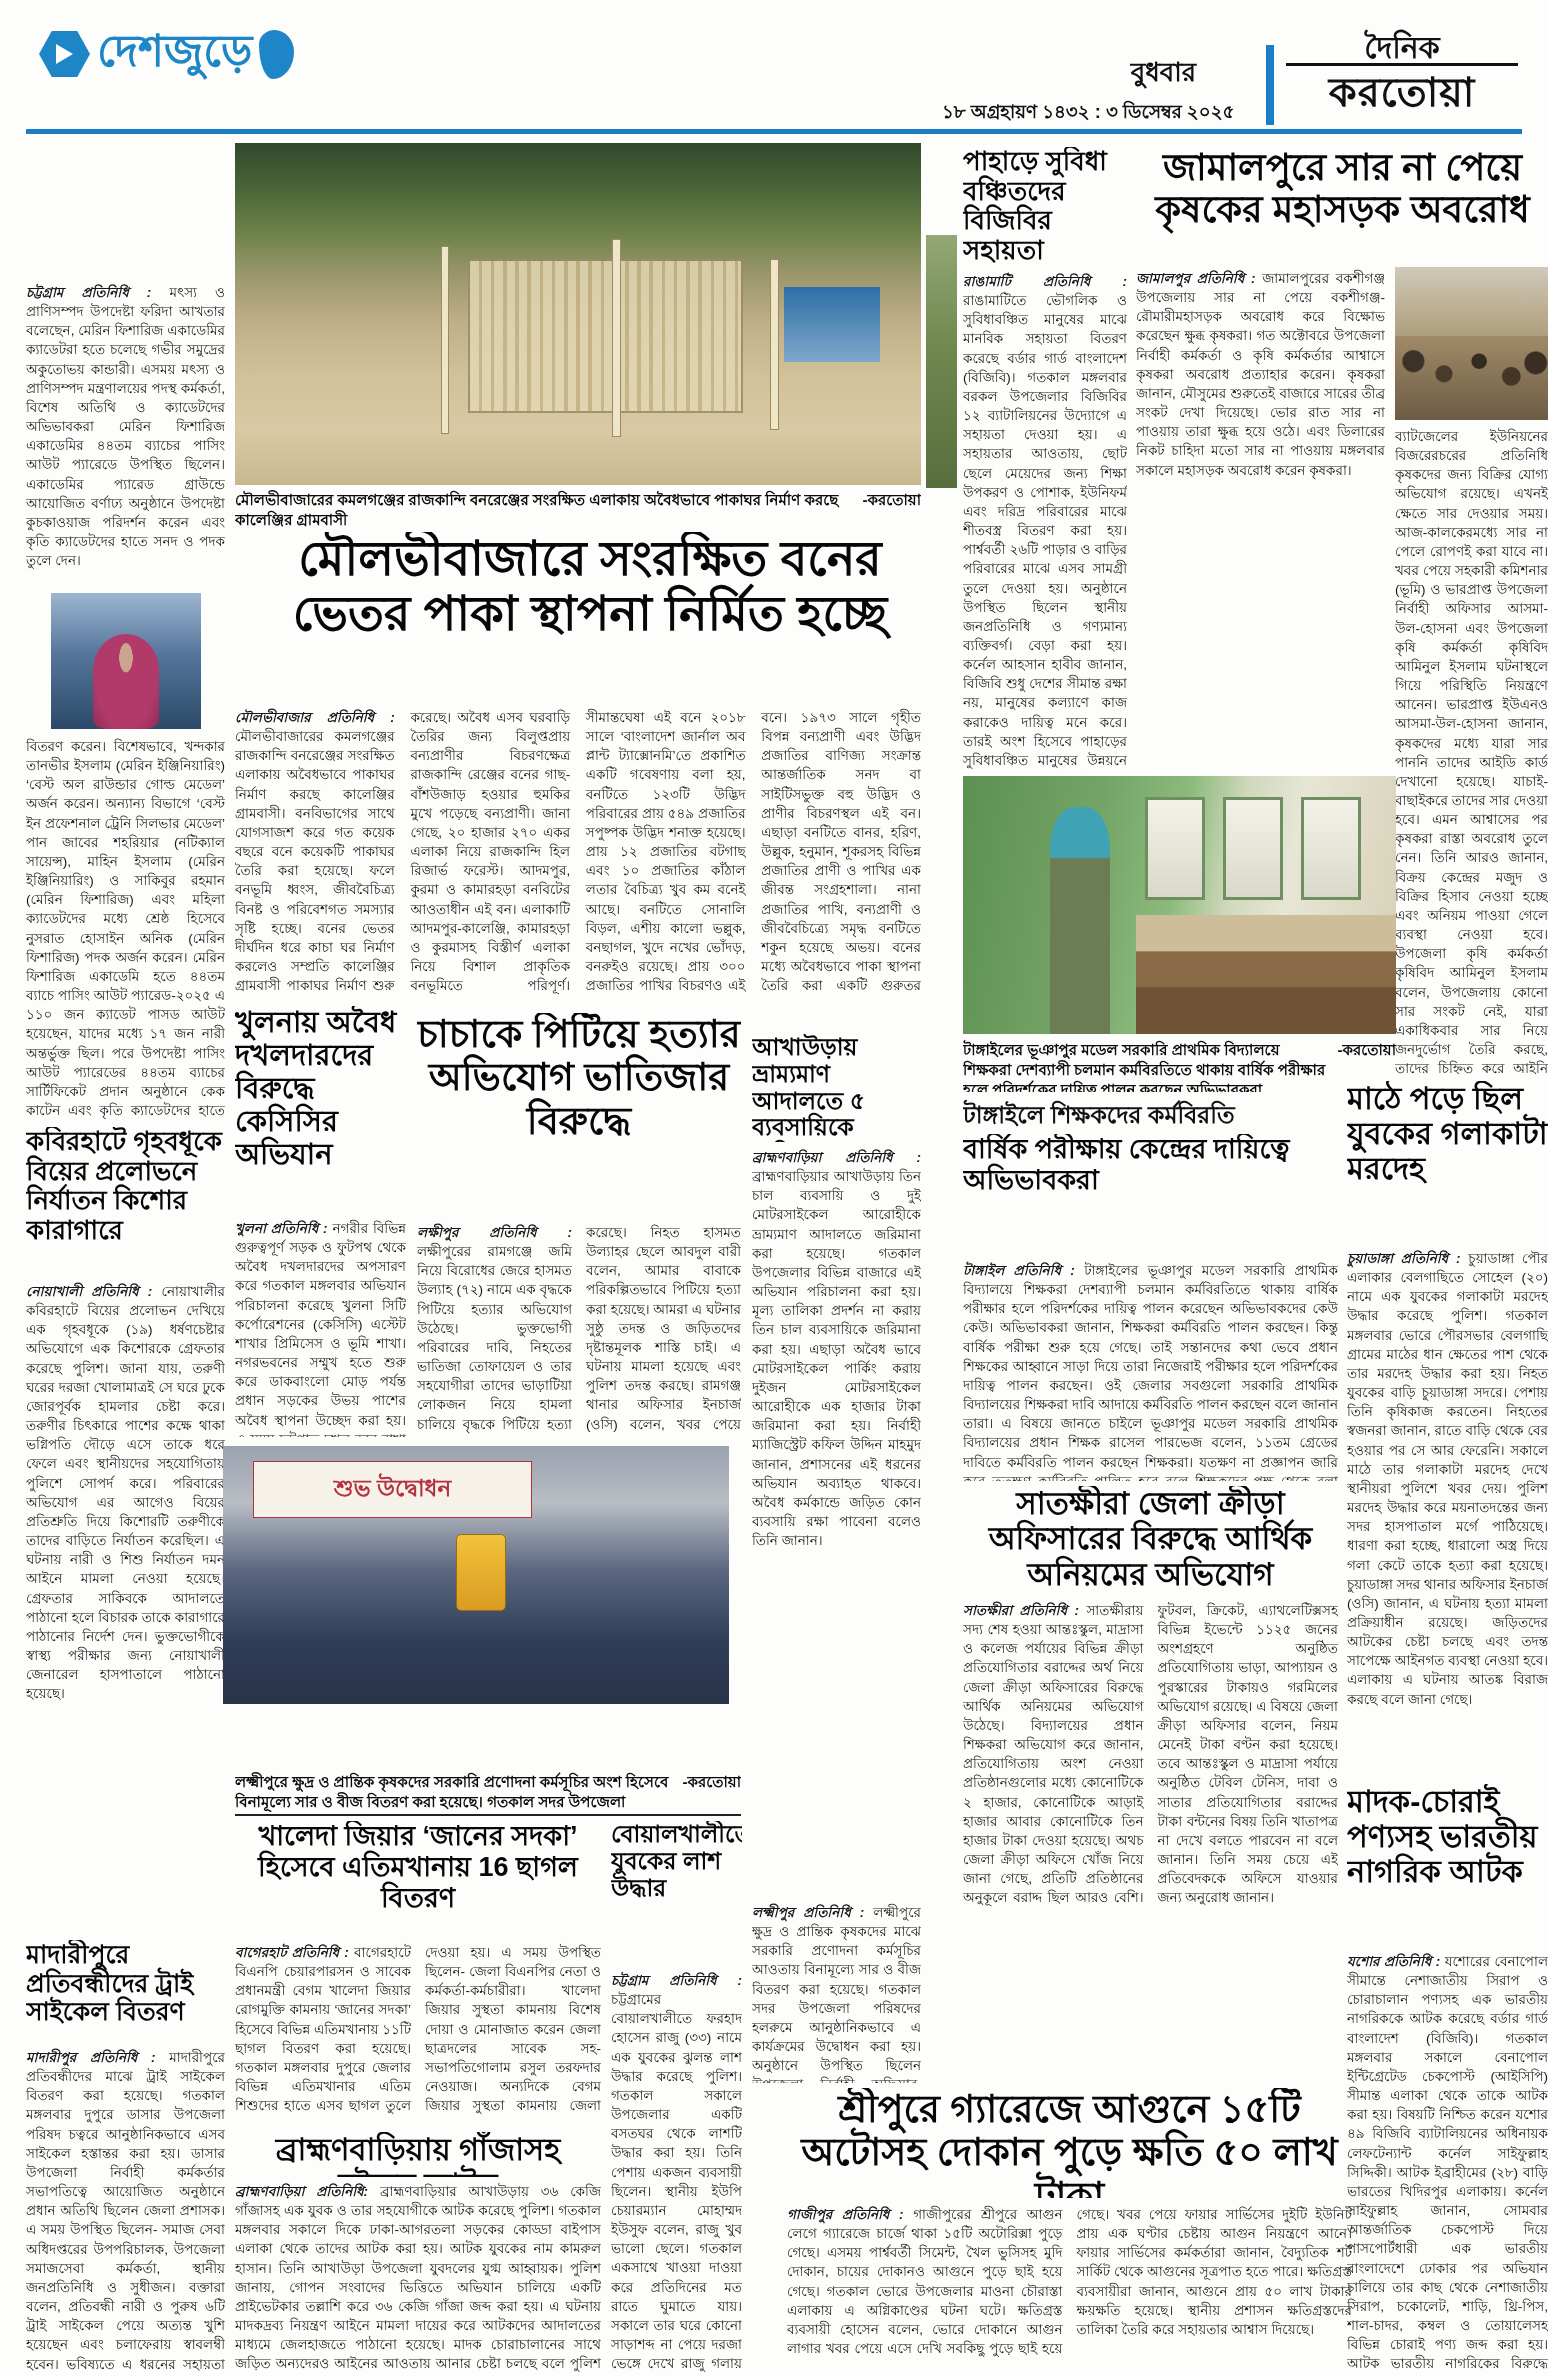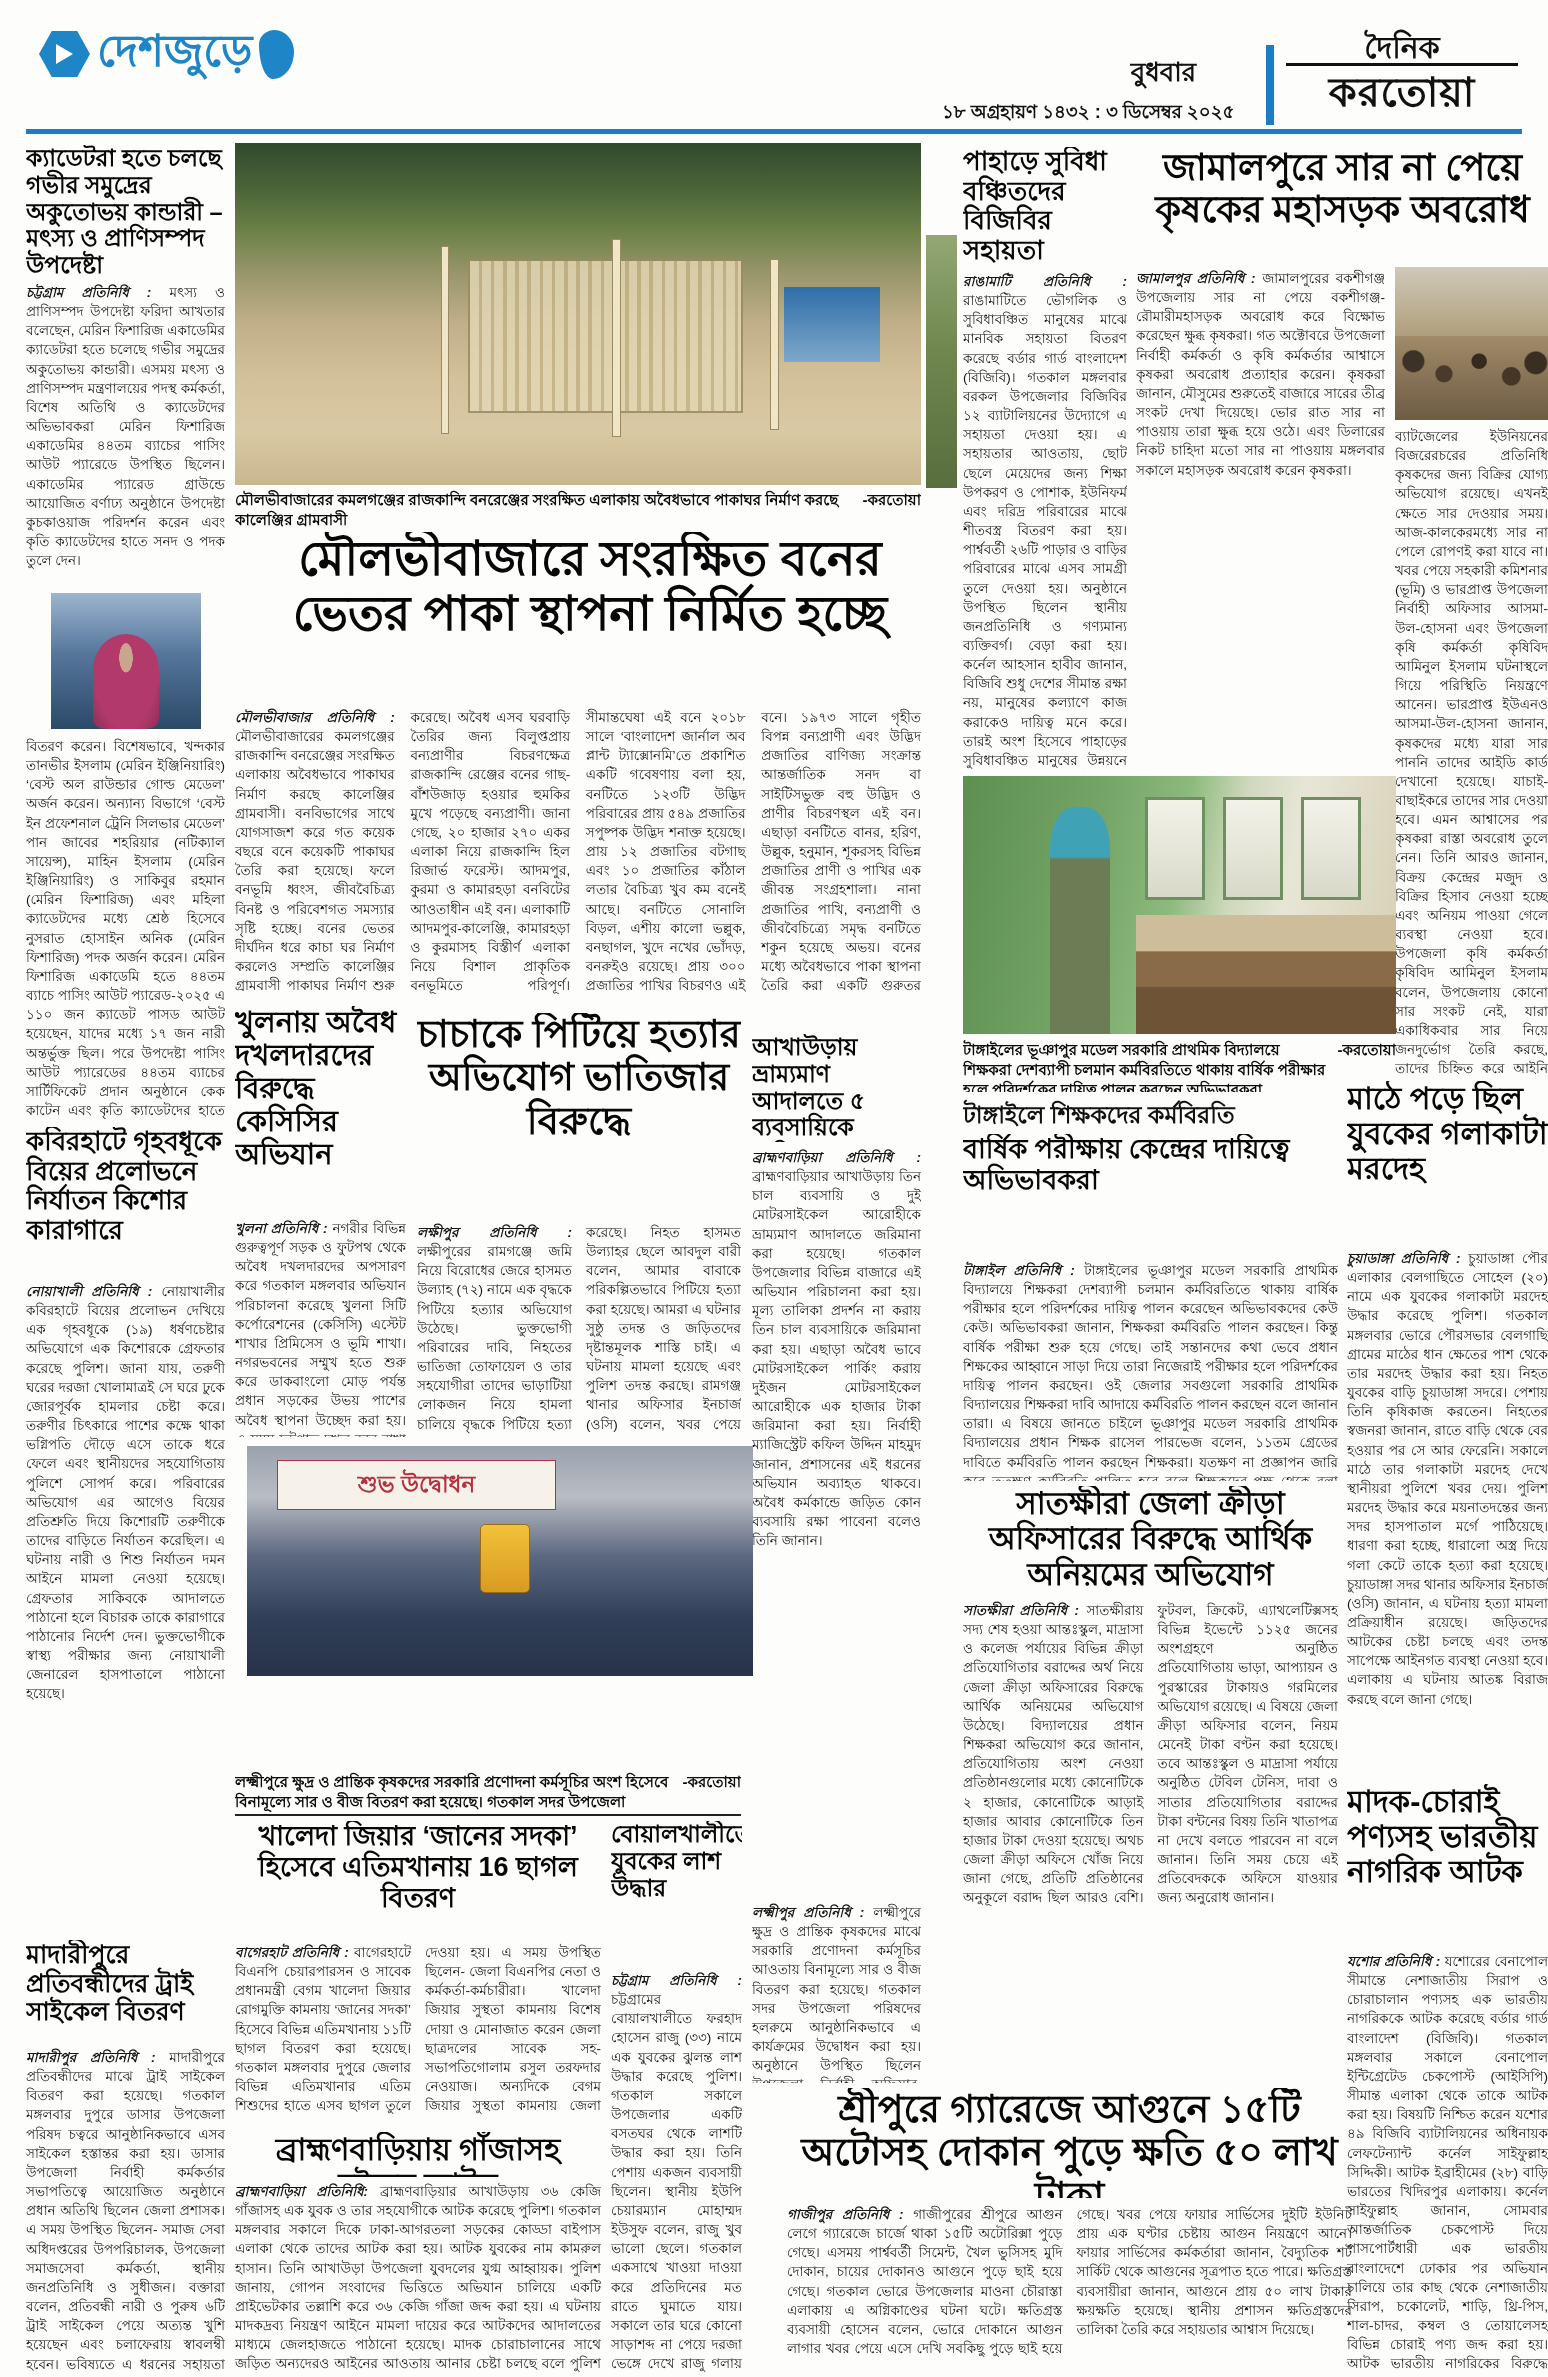--- a/index.html
+++ b/index.html
@@ -54,21 +54,20 @@
     <span>দেশজুড়ে</span>
     <span class="map"></span>
   </div>
   <div class="abs weekday" style="left:1111px;top:52px;width:105px;height:37px;text-align:center">বুধবার</div>
   <div class="abs dateline" style="left:942px;top:98px;width:312px;height:26px;text-align:left">১৮ অগ্রহায়ণ ১৪৩২ : ৩ ডিসেম্বর ২০২৫</div>
   <div class="rule-blue" style="left:1266px;top:45px;width:7.8px;height:80px"></div>
   <div class="abs masthead-top" style="left:1286px;top:24.4px;width:232px;height:42px">দৈনিক</div>
   <div class="abs masthead-main" style="left:1280px;top:72px;width:244px;height:58px">করতোয়া</div>
   <div class="rule-blue" style="left:26px;top:129px;width:1496px;height:5.2px"></div>
 
-  <div class="abs hl" style="left:26px;top:145px;width:199px;height:133px;font-size:23.5px">ক্যাডেটরা হতে চলছে গভীর সমুদ্রের অকুতোভয় কান্ডারী – মৎস্য ও প্রাণিসম্পদ উপদেষ্টা</div>
   <div class="abs bodytx" style="left:26px;top:283px;width:199px;height:305px">
     <b class="byline">চট্টগ্রাম প্রতিনিধি :</b>
     <span>মৎস্য ও প্রাণিসম্পদ উপদেষ্টা ফরিদা আখতার বলেছেন, মেরিন ফিশারিজ একাডেমির ক্যাডেটরা হতে চলেছে গভীর সমুদ্রের অকুতোভয় কান্ডারী। এসময় মৎস্য ও প্রাণিসম্পদ মন্ত্রণালয়ের পদস্থ কর্মকর্তা, বিশেষ অতিথি ও ক্যাডেটদের অভিভাবকরা মেরিন ফিশারিজ একাডেমির ৪৪তম ব্যাচের পাসিং আউট প্যারেডে উপস্থিত ছিলেন। একাডেমির প্যারেড গ্রাউন্ডে আয়োজিত বর্ণাঢ্য অনুষ্ঠানে উপদেষ্টা কুচকাওয়াজ পরিদর্শন করেন এবং কৃতি ক্যাডেটদের হাতে সনদ ও পদক তুলে দেন।</span>
   </div>
   <div class="photo ph-portrait" style="left:51px;top:593px;width:150px;height:136px">
     <span class="fig"></span>
   </div>
   <div class="abs bodytx" style="left:26px;top:737px;width:199px;height:382px">
     <span>বিতরণ করেন। বিশেষভাবে, খন্দকার তানভীর ইসলাম (মেরিন ইঞ্জিনিয়ারিং) ‘বেস্ট অল রাউন্ডার গোল্ড মেডেল’ অর্জন করেন। অন্যান্য বিভাগে ‘বেস্ট ইন প্রফেশনাল ট্রেনি সিলভার মেডেল’ পান জাবের শহরিয়ার (নটিক্যাল সায়েন্স), মাহিন ইসলাম (মেরিন ইঞ্জিনিয়ারিং) ও সাকিবুর রহমান (মেরিন ফিশারিজ) এবং মহিলা ক্যাডেটদের মধ্যে শ্রেষ্ঠ হিসেবে নুসরাত হোসাইন অনিক (মেরিন ফিশারিজ) পদক অর্জন করেন। মেরিন ফিশারিজ একাডেমি হতে ৪৪তম ব্যাচে পাসিং আউট প্যারেড-২০২৫ এ ১১০ জন ক্যাডেট পাসড আউট হয়েছেন, যাদের মধ্যে ১৭ জন নারী অন্তর্ভুক্ত ছিল। পরে উপদেষ্টা পাসিং আউট প্যারেডের ৪৪তম ব্যাচের সার্টিফিকেট প্রদান অনুষ্ঠানে কেক কাটেন এবং কৃতি ক্যাডেটদের হাতে সম্মাননা সম্পূর্ণরূপে তুলে দেন। পাসিং আউট প্যারেডে মৎস্য ও প্রাণিসম্পদ মন্ত্রণালয়, বাংলাদেশ নৌবাহিনী, বাংলাদেশ কোস্ট গার্ড, নৌপরিবহন মন্ত্রণালয় ও অধিদপ্তর, মৎস্য অধিদপ্তর, তথ্য অধিদফতর, মেরিন ডিপার্টমেন্ট, শিপিং অফিস এবং অন্যান্য মেরিটাইম শিক্ষা প্রতিষ্ঠানের ঊর্ধ্বতন কর্মকর্তাবৃন্দ উপস্থিত ছিলেন।</span>
   </div>
@@ -113,21 +112,21 @@
     <b class="byline">লক্ষীপুর প্রতিনিধি :</b>
     <span>লক্ষীপুরের রামগঞ্জে জমি নিয়ে বিরোধের জেরে হাসমত উল্যাহ (৭২) নামে এক বৃদ্ধকে পিটিয়ে হত্যার অভিযোগ উঠেছে। ভুক্তভোগী পরিবারের দাবি, নিহতের ভাতিজা তোফায়েল ও তার সহযোগীরা তাদের ভাড়াটিয়া লোকজন নিয়ে হামলা চালিয়ে বৃদ্ধকে পিটিয়ে হত্যা করেছে। নিহত হাসমত উল্যাহর ছেলে আবদুল বারী বলেন, আমার বাবাকে পরিকল্পিতভাবে পিটিয়ে হত্যা করা হয়েছে। আমরা এ ঘটনার সুষ্ঠু তদন্ত ও জড়িতদের দৃষ্টান্তমূলক শাস্তি চাই। এ ঘটনায় মামলা হয়েছে এবং পুলিশ তদন্ত করছে। রামগঞ্জ থানার অফিসার ইনচার্জ (ওসি) বলেন, খবর পেয়ে পুলিশ ঘটনাস্থলে গিয়ে মরদেহ উদ্ধার করে ময়নাতদন্তের জন্য মর্গে পাঠিয়েছে। তদন্ত সাপেক্ষে আইনগত ব্যবস্থা নেওয়া হবে। এ নিয়ে এলাকায় উত্তেজনা বিরাজ করছে।</span>
   </div>
 
   <div class="abs hl" style="left:752px;top:1034px;width:169px;height:108px;font-size:23.5px">আখাউড়ায় ভ্রাম্যমাণ আদালতে ৫ ব্যবসায়িকে জরিমানা</div>
   <div class="abs bodytx" style="left:752px;top:1148px;width:169px;height:638px">
     <b class="byline">ব্রাহ্মণবাড়িয়া প্রতিনিধি :</b>
     <span>ব্রাহ্মণবাড়িয়ার আখাউড়ায় তিন চাল ব্যবসায়ি ও দুই মোটরসাইকেল আরোহীকে ভ্রাম্যমাণ আদালতে জরিমানা করা হয়েছে। গতকাল উপজেলার বিভিন্ন বাজারে এই অভিযান পরিচালনা করা হয়। মূল্য তালিকা প্রদর্শন না করায় তিন চাল ব্যবসায়িকে জরিমানা করা হয়। এছাড়া অবৈধ ভাবে মোটরসাইকেল পার্কিং করায় দুইজন মোটরসাইকেল আরোহীকে এক হাজার টাকা জরিমানা করা হয়। নির্বাহী ম্যাজিস্ট্রেট কফিল উদ্দিন মাহমুদ জানান, প্রশাসনের এই ধরনের অভিযান অব্যাহত থাকবে। অবৈধ কর্মকান্ডে জড়িত কোন ব্যবসায়ি রক্ষা পাবেনা বলেও তিনি জানান।</span>
   </div>
 
-  <div class="photo ph-dist" style="left:247px;top:1446px;width:506px;height:230px">
+  <div class="photo ph-dist" style="left:223px;top:1446px;width:506px;height:258px">
     <span class="banner">শুভ উদ্বোধন</span>
     <span class="packet"></span>
   </div>
   <div class="abs caption" style="left:235px;top:1772px;width:506px;height:40px">
     <span>লক্ষ্মীপুরে ক্ষুদ্র ও প্রান্তিক কৃষকদের সরকারি প্রণোদনা কর্মসূচির অংশ হিসেবে বিনামূল্যে সার ও বীজ বিতরণ করা হয়েছে। গতকাল সদর উপজেলা পরিষদের হলরুমে আনুষ্ঠানিকভাবে এ কার্যক্রমের উদ্বোধন করা হয়</span>
       <span class="cr">-করতোয়া</span>
   </div>
   <div class="rule-dark" style="left:235px;top:1814px;width:506px;height:1.7px"></div>
 
   <div class="abs hl center" style="left:235px;top:1821px;width:366px;height:119px;font-size:27px">খালেদা জিয়ার ‘জানের সদকা’ হিসেবে এতিমখানায় 16 ছাগল বিতরণ</div>

